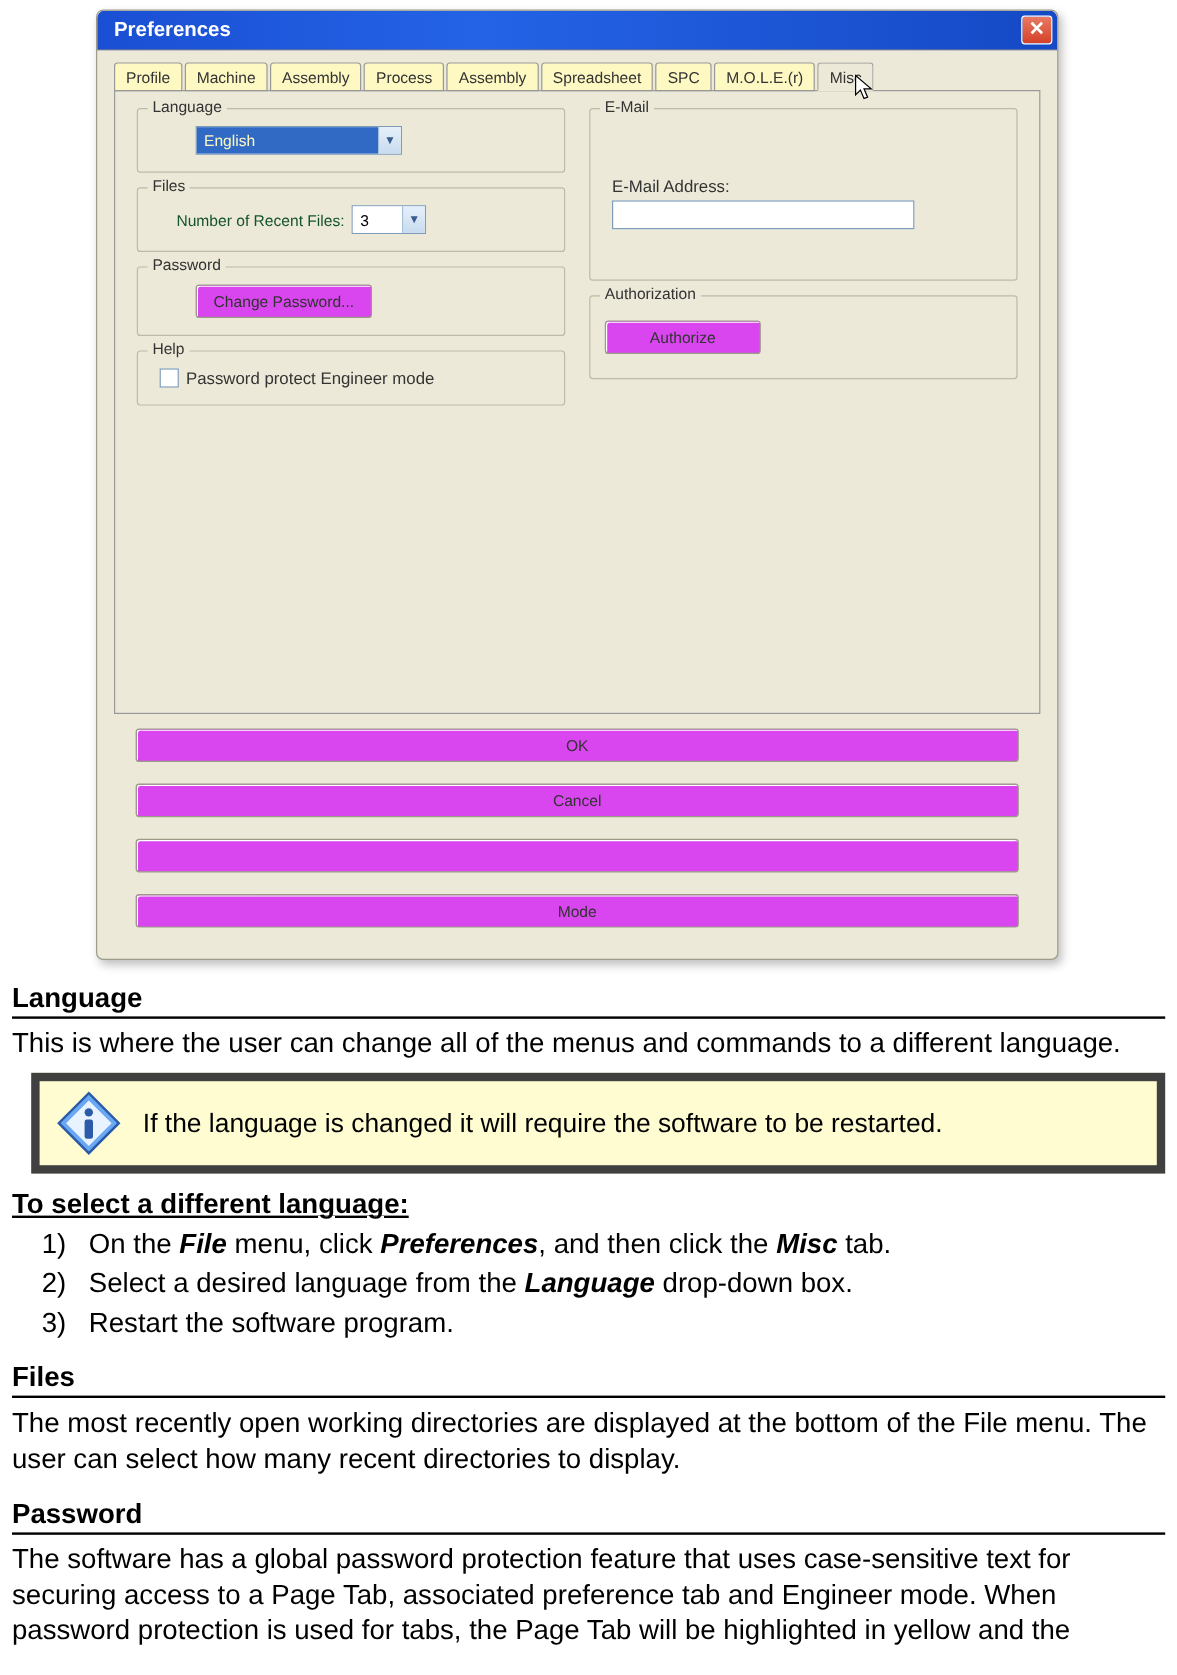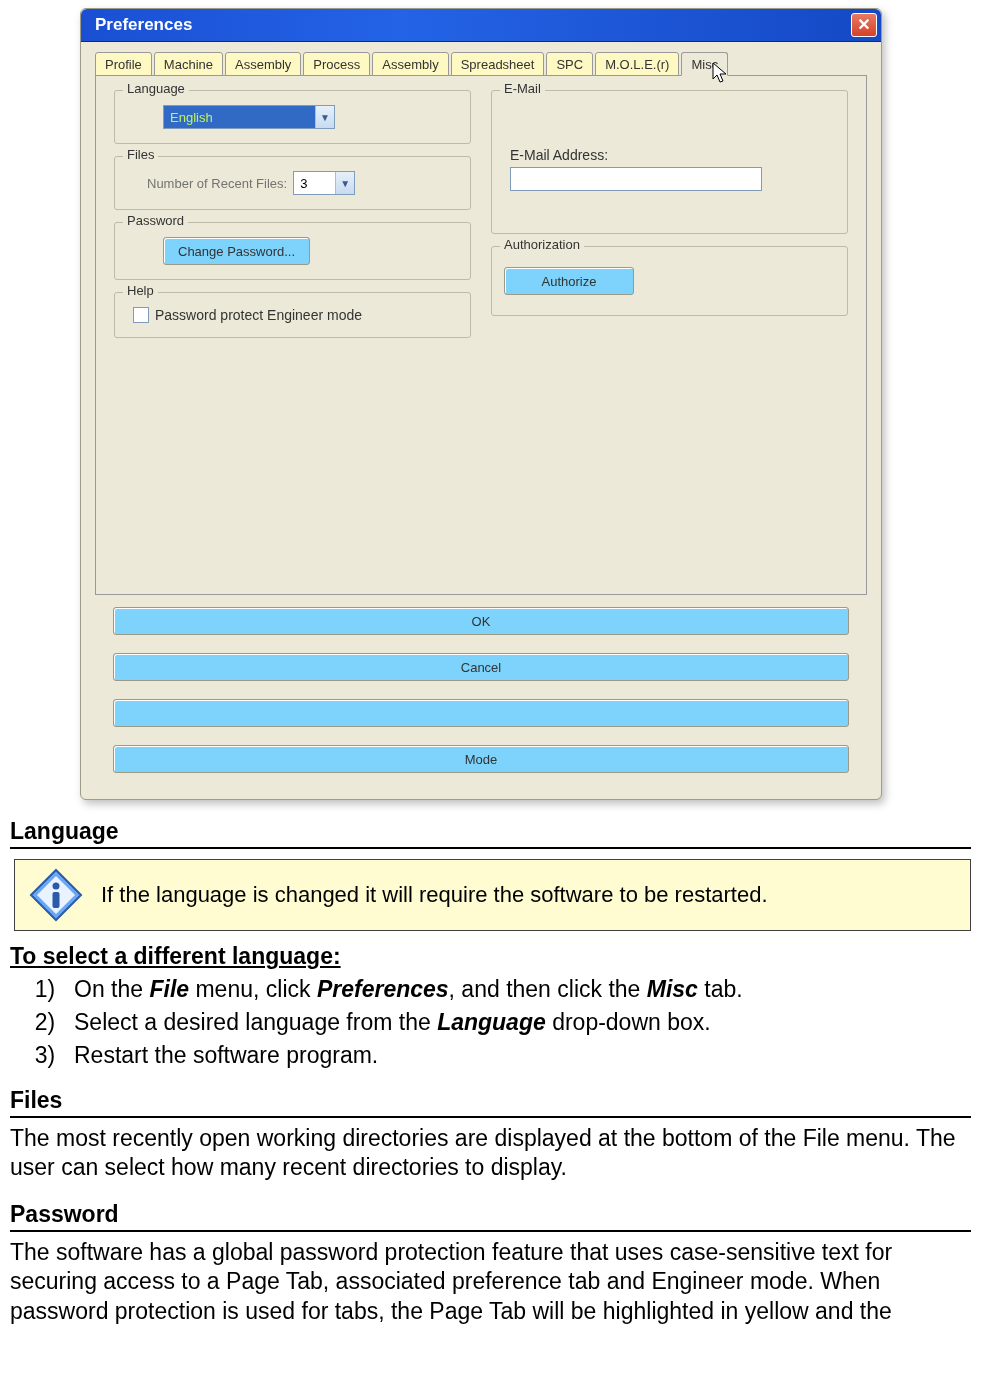--- a/index.html
+++ b/index.html
@@ -112,21 +112,21 @@
     display: inline-flex;
     border: 1px solid #7f9db9;
     background: #fff;
     height: 22px;
     width: 170px;
     align-items: stretch;
   }
   .combo .val {
     flex: 1;
     background: #316ac5;
-    color: #bef264;
+    color: #fef9c3;
     padding: 2px 6px;
     font-size: 13px;
     display: flex;
     align-items: center;
   }
   .combo.plain .val {
     background: #fff;
     color: #000;
   }
   .combo .arrow {
@@ -141,31 +141,31 @@
   }
   .win-btn {
     display: inline-flex;
     align-items: center;
     justify-content: center;
     min-width: 100px;
     height: 26px;
     padding: 0 14px;
     border: 1px solid #9a9a85;
     border-radius: 3px;
-    background: #7dd3fc;
+    background: #d946ef;
     box-shadow: inset 1px 1px 0 #fff;
     font-size: 13px;
     color: #333;
   }
   .win-btn.disabled {
     color: #999;
   }
   .label-inline {
     font-size: 13px;
-    color: #737373;
+    color: #14532d;
     margin-right: 6px;
   }
   .cb {
     width: 14px;
     height: 14px;
     border: 1px solid #7f9db9;
     background: #fff;
     display: inline-block;
     vertical-align: middle;
     margin-right: 6px;
@@ -198,24 +198,24 @@
     margin-top: 18px;
   }
   .doc-body {
     font-size: 23px;
     line-height: 1.28;
     margin-top: 6px;
   }
   .note-box {
     display: flex;
     align-items: center;
-    border: 1px solid #404040;
+    border: 7px solid #404040;
     background: #fffcd1;
     padding: 8px 14px;
-    margin: 10px 0 12px 4px;
+    margin: 10px 0 12px 16px;
     gap: 18px;
   }
   .note-icon {
     width: 54px;
     height: 54px;
     flex-shrink: 0;
     display: flex;
     align-items: center;
     justify-content: center;
   }
@@ -333,20 +333,21 @@
       <div class="button-bar">
         <div class="win-btn">OK</div>
         <div class="win-btn">Cancel</div>
         <div class="win-btn disabled"></div>
         <div class="win-btn">Mode</div>
       </div>
     </div>
   </div>
 
   <div class="doc-section-heading">Language</div>
+  <div class="doc-body">This is where the user can change all of the menus and commands to a different language.</div>
 
   <div class="note-box">
     <div class="note-icon">
       <svg width="54" height="54" viewBox="0 0 54 54">
         <polygon points="27,2 52,27 27,52 2,27" fill="#6aa8f4" stroke="#2b5aa8" stroke-width="2"></polygon>
         <polygon points="27,8 46,27 27,46 8,27" fill="#e9f2ff"></polygon>
         <circle cx="27" cy="18" r="3.5" fill="#2b5aa8"></circle>
         <rect x="23.5" y="24" width="7" height="16" rx="2" fill="#2b5aa8"></rect>
       </svg>
     </div>

